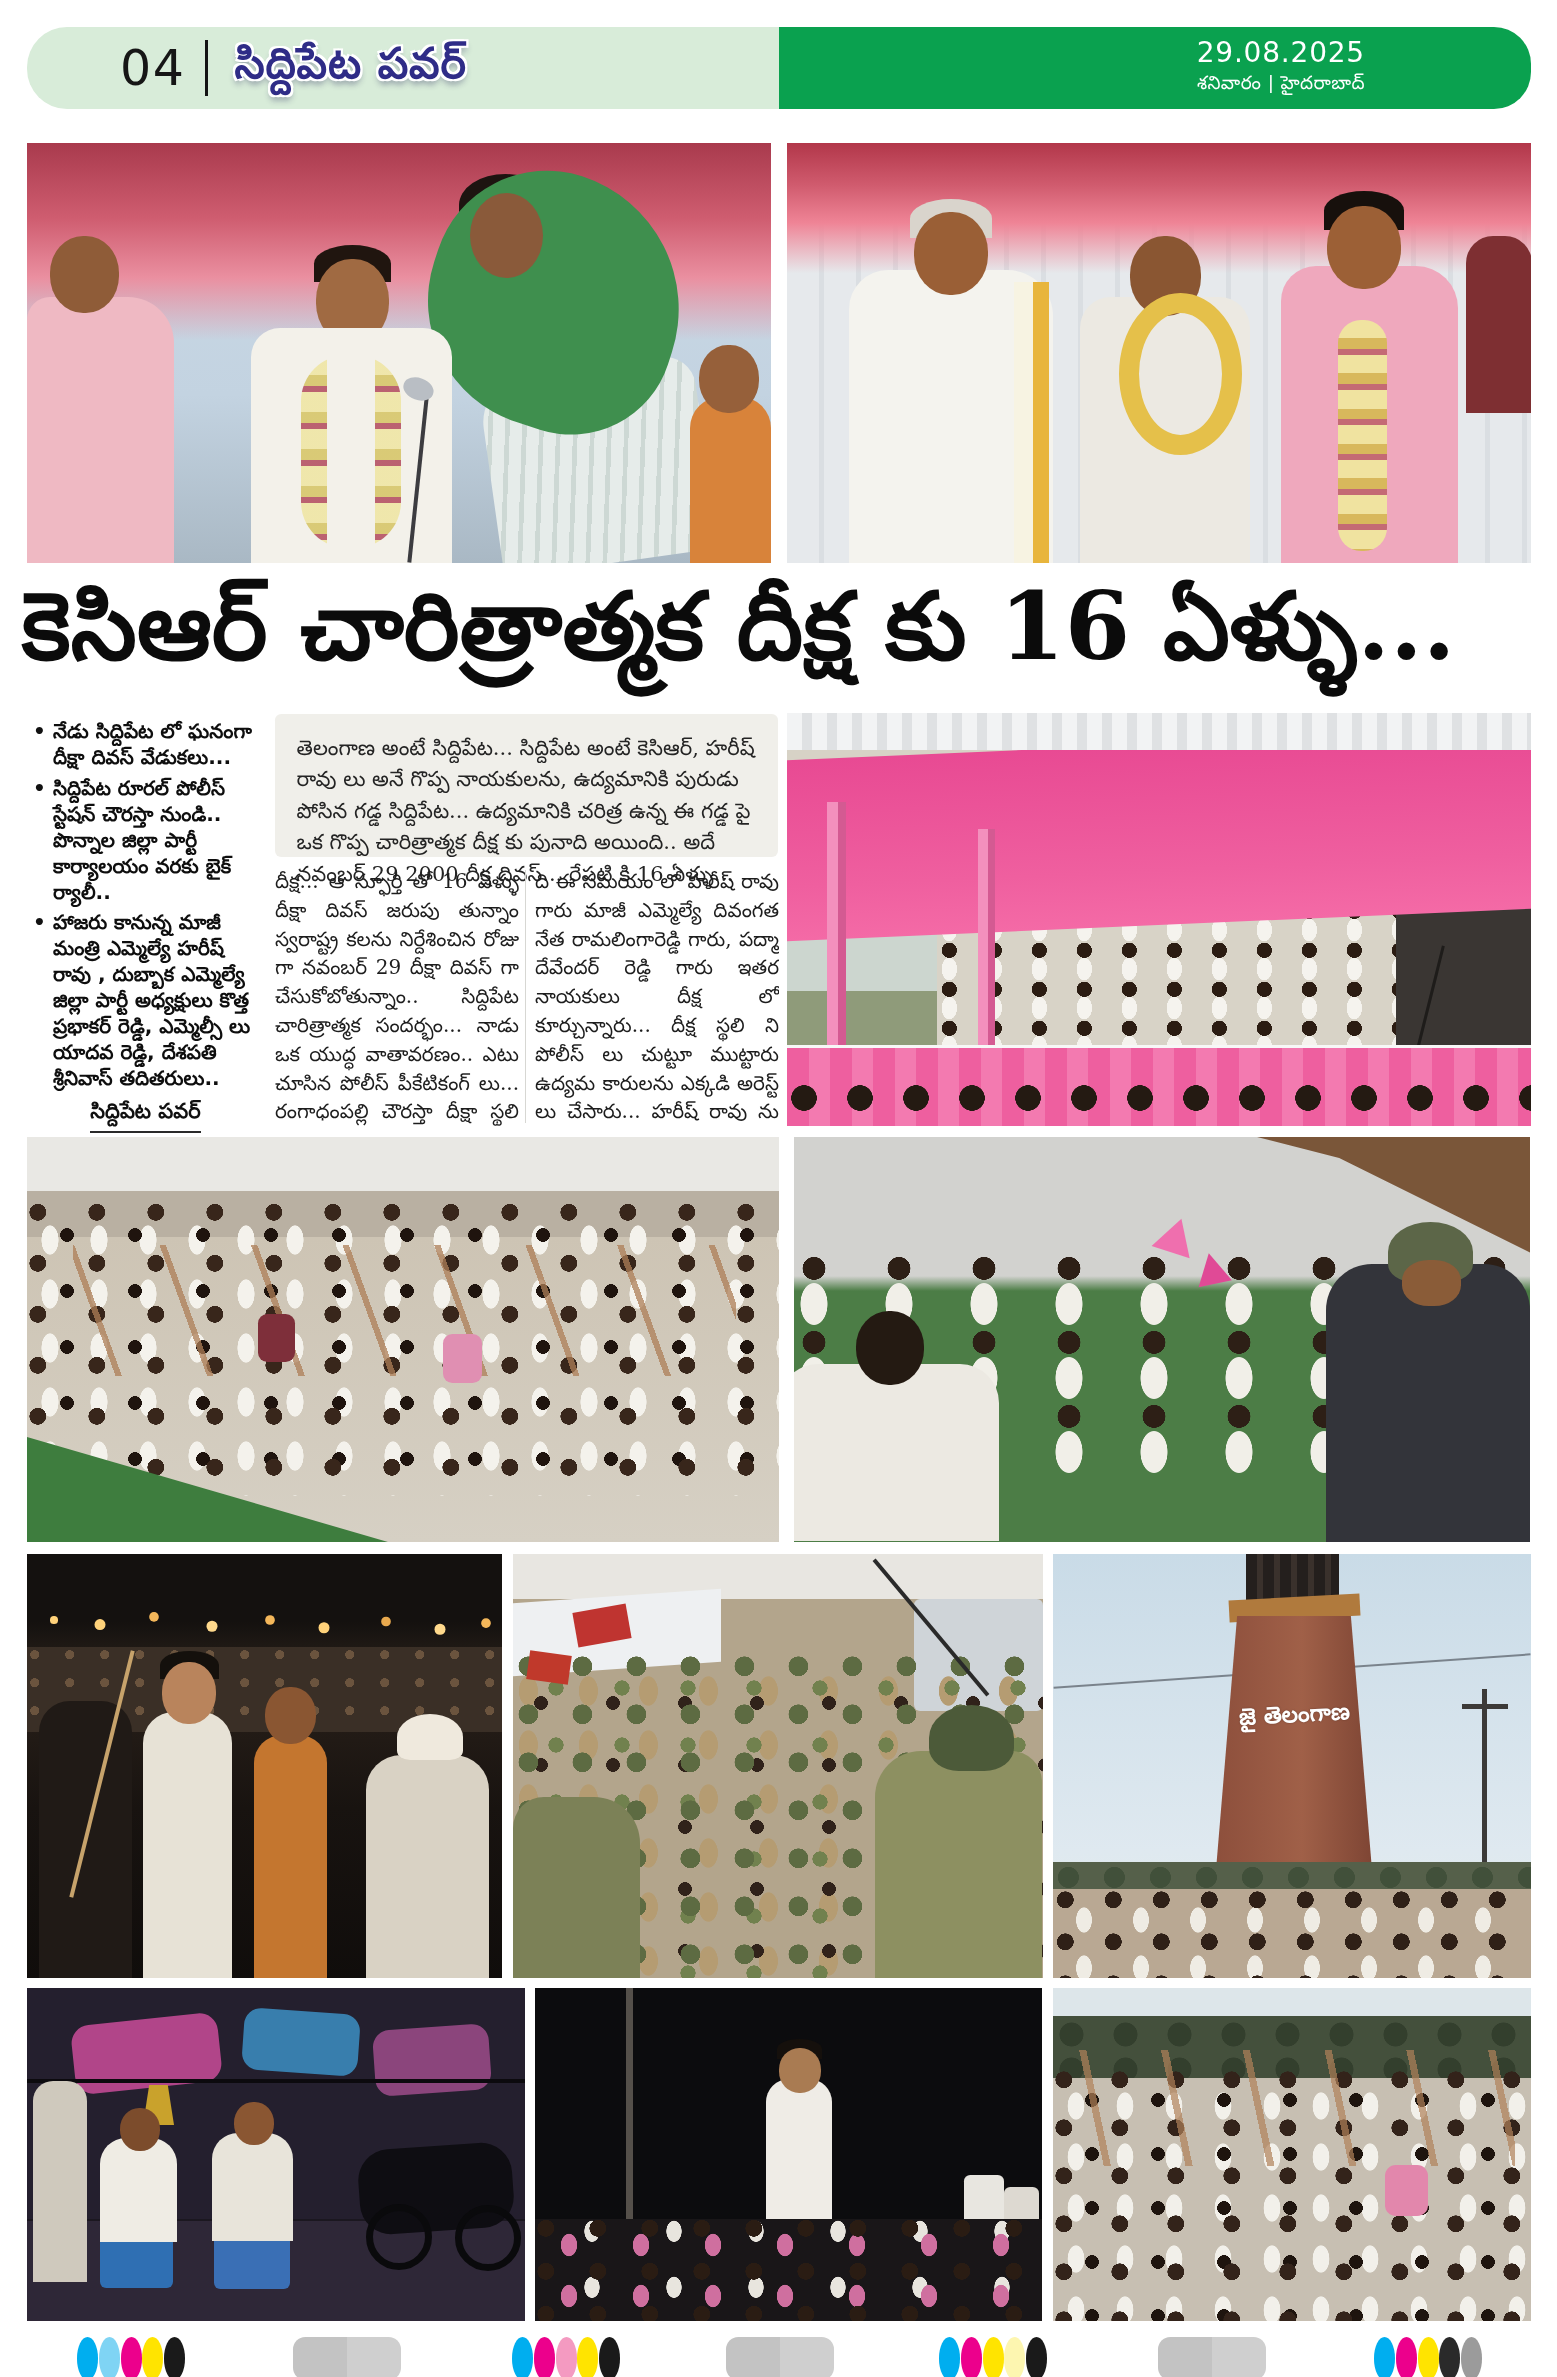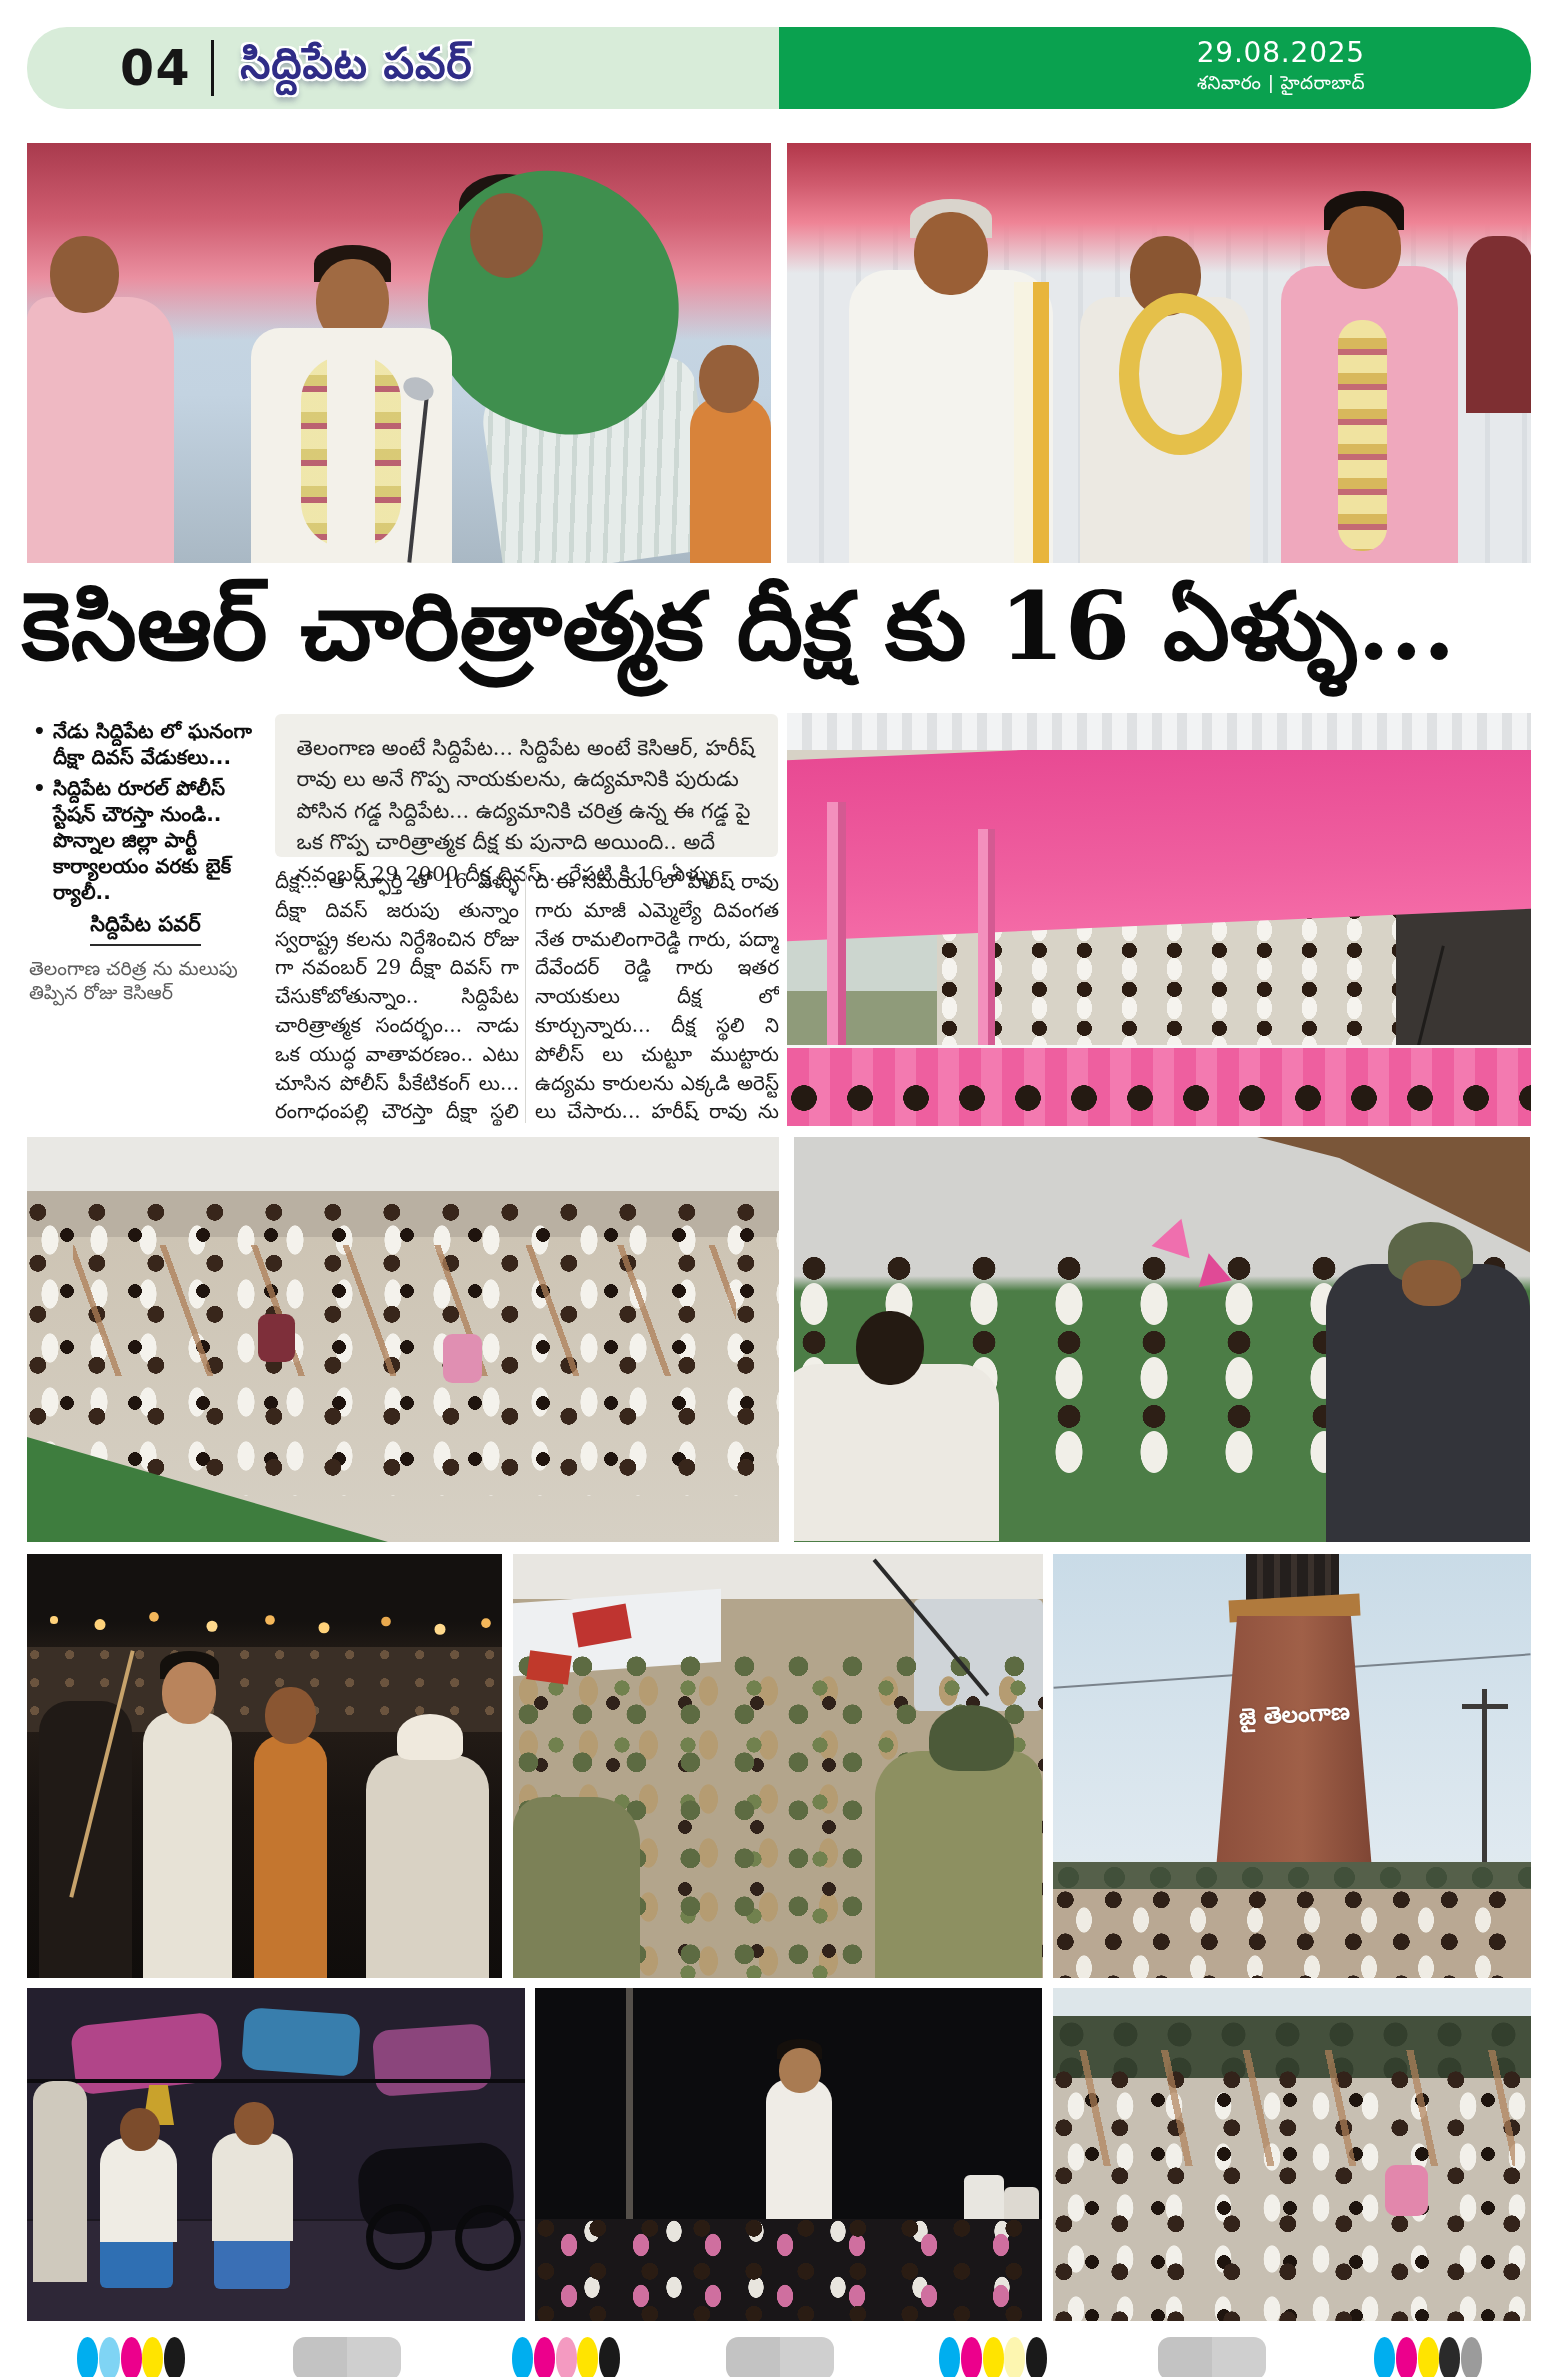--- a/index.html
+++ b/index.html
@@ -3,21 +3,21 @@
 <meta charset="utf-8">
 <style>
   html,body{margin:0;padding:0;background:#ffffff;}
   .page{position:relative;width:1558px;height:2377px;background:#ffffff;overflow:hidden;
         font-family:"DejaVu Sans",sans-serif;}
   .abs{position:absolute;}
 
   
   .hdr-left{left:27px;top:27px;width:752px;height:82px;background:#d8ecd9;
             border-radius:40px 0 0 40px;display:flex;align-items:center;}
-  .page-num{font-size:49px;color:#161616;letter-spacing:1.5px;margin-left:93px;font-weight:700;}
+  .page-num{font-size:49px;color:#161616;letter-spacing:1.5px;margin-left:93px;font-weight:400;}
   .hdr-divider{width:3.1px;height:56px;background:#141414;margin:0 26px 0 20px;}
   .masthead{font-size:43px;font-weight:800;color:#2f2c87;letter-spacing:0.8px;
             font-family:"DejaVu Sans",sans-serif;
             text-shadow:-2.3px -2.3px 0 #fff,2.3px -2.3px 0 #fff,-2.3px 2.3px 0 #fff,2.3px 2.3px 0 #fff,0 5.4px 6.2px rgba(40,40,90,.45);}
   .hdr-right{left:779px;top:27px;width:752px;height:82px;background:#0aa14f;
              border-radius:0 37px 37px 0;display:flex;flex-direction:column;
              justify-content:center;align-items:flex-end;padding-right:166px;box-sizing:border-box;}
   .hdr-date{color:#ffffff;font-size:28px;letter-spacing:0.8px;line-height:1.1;}
   .hdr-day{color:#ffffff;font-size:18.5px;margin-top:3.1px;letter-spacing:0.4px;}
 
@@ -282,20 +282,21 @@
     <div class="abs pB-pink-hair"></div>
     <div class="abs pB-pink-head"></div>
   </div>
 
   <div class="abs headline">కెసిఆర్ చారిత్రాత్మక దీక్ష కు 16 ఏళ్ళు...</div>
 
   <div class="abs sidebar">
     <ul>
       <li>నేడు సిద్దిపేట లో ఘనంగా దీక్షా దివస్ వేడుకలు...</li>
       <li>సిద్దిపేట రూరల్ పోలీస్ స్టేషన్ చౌరస్తా నుండి.. పొన్నాల జిల్లా పార్టీ కార్యాలయం వరకు బైక్ ర్యాలీ..</li>
+      <li>హాజరు కానున్న మాజీ మంత్రి ఎమ్మెల్యే హరీష్ రావు , దుబ్బాక ఎమ్మెల్యే జిల్లా పార్టీ అధ్యక్షులు కొత్త ప్రభాకర్ రెడ్డి, ఎమ్మెల్సీ లు యాదవ రెడ్డి, దేశపతి శ్రీనివాస్ తదితరులు..</li>
     </ul>
     <div class="byline-wrap">
       <span class="byline">సిద్దిపేట పవర్</span>
     </div>
     <div class="kicker">తెలంగాణ చరిత్ర ను మలుపు తిప్పిన రోజు కెసిఆర్</div>
   </div>
 
   <div class="abs intro-box">తెలంగాణ అంటే సిద్దిపేట... సిద్దిపేట అంటే కెసిఆర్, హరీష్ రావు లు అనే గొప్ప నాయకులను, ఉద్యమానికి పురుడు పోసిన గడ్డ సిద్దిపేట... ఉద్యమానికి చరిత్ర ఉన్న ఈ గడ్డ పై ఒక గొప్ప చారిత్రాత్మక దీక్ష కు పునాది అయింది.. అదే నవంబర్ 29 2000 దీక్ష దివస్... రేపటి కి 16 ఏళ్ళు...</div>
   <div class="abs bodycol col1">దీక్ష... ఆ స్ఫూర్తి తో 16 ఏళ్ళు దీక్షా దివస్ జరుపు తున్నాం స్వరాష్ట్ర కలను నిర్దేశించిన రోజు గా నవంబర్ 29 దీక్షా దివస్ గా చేసుకోబోతున్నాం.. సిద్దిపేట చారిత్రాత్మక సందర్భం... నాడు ఒక యుద్ధ వాతావరణం.. ఎటు చూసిన పోలీస్ పీకేటికంగ్ లు... రంగాధంపల్లి చౌరస్తా దీక్షా స్థలి తుపాన్ వచ్చే ముందు ఎలా ఉంటుందో ఒక్క సారే అట్టుడుకింది.. కెసిఆర్ దీక్ష కు కరీంనగర్ నుండి బయలు దేరిన క్రమం లో హరీష్ రావు గారు ఇతర నాయకులు కార్యకర్తల తో కలసి అలెర్ట్ అయ్యే సమయం లో అలుగు నూర్ వద్ద కెసిఆర్ ను అరెస్ట్ చేశారు అనే వార్త వినిపించిం</div>
   <div class="abs colrule"></div>

